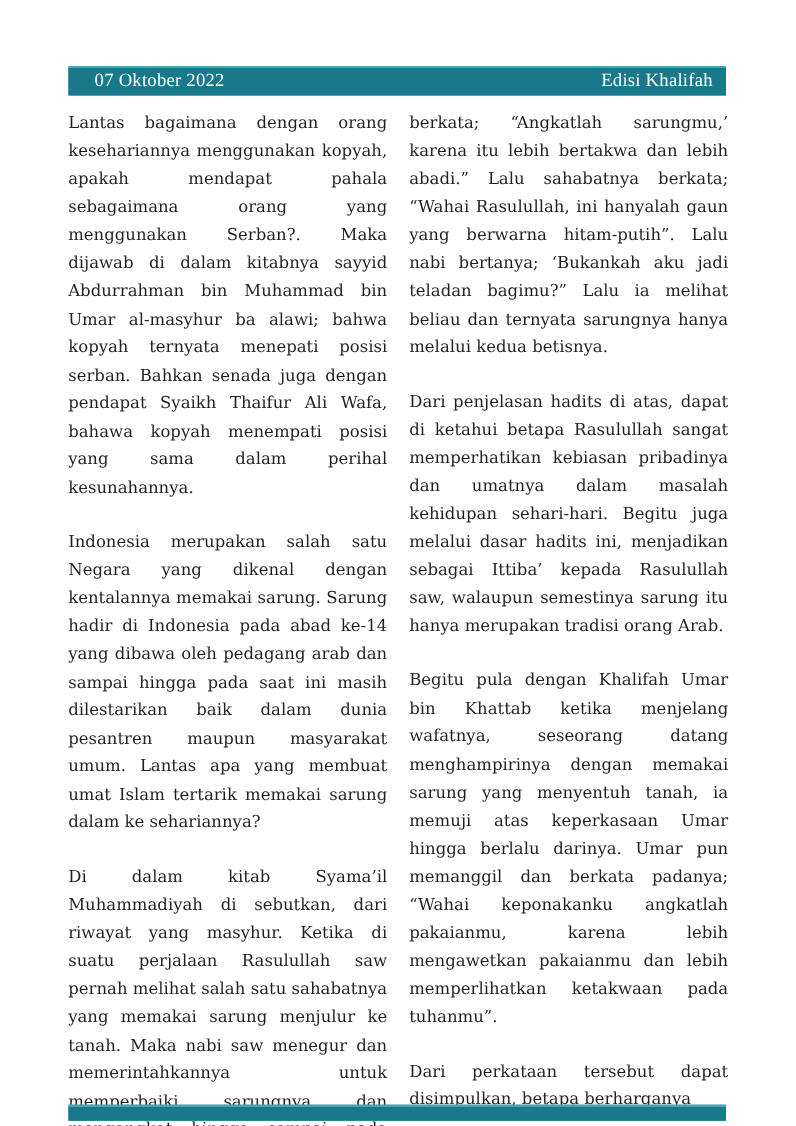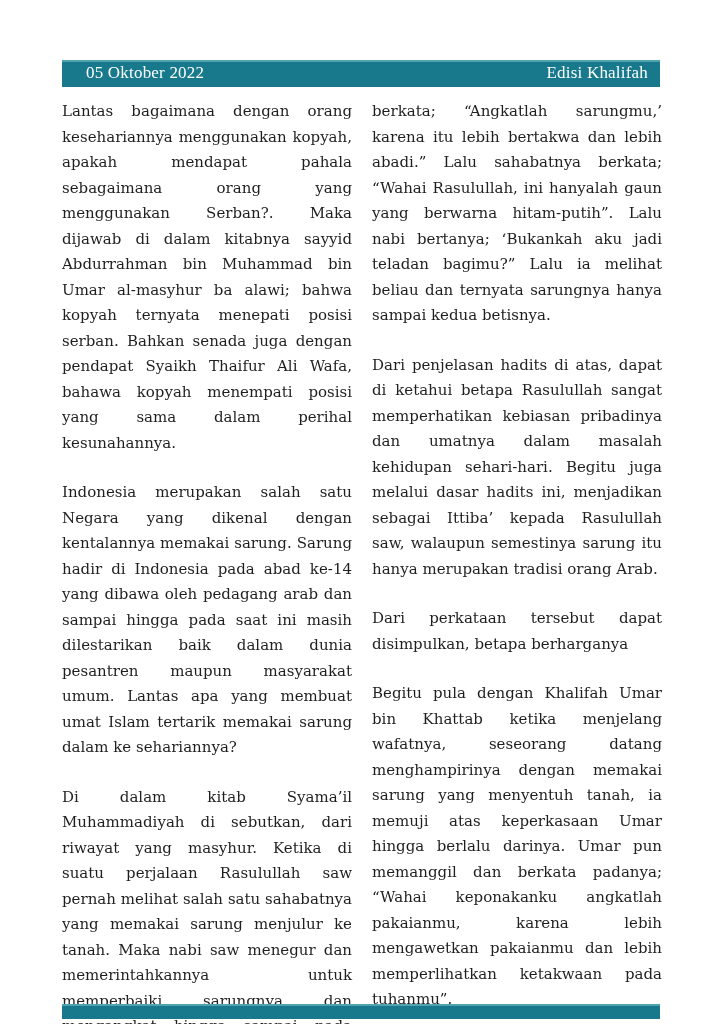--- a/index.html
+++ b/index.html
@@ -59,33 +59,33 @@
   .column p:last-child {
     margin-bottom: 0;
   }
 </style>
 </head>
 <body>
 
 <div class="page">
 
   <div class="bar header-bar">
-    <span>05 Oktober 2022</span>
+    <span>07 Oktober 2022</span>
     <span>Edisi Khalifah</span>
   </div>
 
   <div class="content">
     <div class="column">
       <p>Lantas bagaimana dengan orang kesehariannya menggunakan kopyah, apakah mendapat pahala sebagaimana orang yang menggunakan Serban?. Maka dijawab di dalam kitabnya sayyid Abdurrahman bin Muhammad bin Umar al-masyhur ba alawi; bahwa kopyah ternyata menepati posisi serban. Bahkan senada juga dengan pendapat Syaikh Thaifur Ali Wafa, bahawa kopyah menempati posisi yang sama dalam perihal kesunahannya.</p>
       <p>Indonesia merupakan salah satu Negara yang dikenal dengan kentalannya memakai sarung. Sarung hadir di Indonesia pada abad ke-14 yang dibawa oleh pedagang arab dan sampai hingga pada saat ini masih dilestarikan baik dalam dunia pesantren maupun masyarakat umum. Lantas apa yang membuat umat Islam tertarik memakai sarung dalam ke sehariannya?</p>
       <p>Di dalam kitab Syama’il Muhammadiyah di sebutkan, dari riwayat yang masyhur. Ketika di suatu perjalaan Rasulullah saw pernah melihat salah satu sahabatnya yang memakai sarung  menjulur ke tanah. Maka nabi saw menegur dan memerintahkannya untuk memperbaiki sarungnya dan mengangkat hingga sampai pada pertengahan betis kakinya. Nabi</p>
     </div>
     <div class="column">
-      <p>berkata; “Angkatlah sarungmu,’ karena itu lebih bertakwa dan lebih abadi.” Lalu sahabatnya berkata; “Wahai Rasulullah, ini hanyalah gaun yang berwarna hitam-putih”. Lalu nabi bertanya; ‘Bukankah aku jadi teladan bagimu?” Lalu ia melihat beliau dan ternyata sarungnya hanya sampai kedua betisnya.</p>
+      <p>berkata; “Angkatlah sarungmu,’ karena itu lebih bertakwa dan lebih abadi.” Lalu sahabatnya berkata; “Wahai Rasulullah, ini hanyalah gaun yang berwarna hitam-putih”. Lalu nabi bertanya; ‘Bukankah aku jadi teladan bagimu?” Lalu ia melihat beliau dan ternyata sarungnya hanya melalui kedua betisnya.</p>
       <p>Dari penjelasan hadits di atas, dapat di ketahui betapa Rasulullah sangat memperhatikan kebiasan pribadinya dan umatnya dalam masalah kehidupan sehari-hari. Begitu juga melalui dasar hadits ini, menjadikan sebagai Ittiba’ kepada Rasulullah saw, walaupun semestinya sarung itu hanya merupakan tradisi orang Arab.</p>
+      <p>Begitu pula dengan Khalifah Umar bin Khattab ketika menjelang wafatnya, seseorang datang menghampirinya dengan memakai sarung yang menyentuh tanah, ia memuji atas keperkasaan Umar hingga berlalu darinya. Umar pun memanggil dan berkata padanya; “Wahai keponakanku angkatlah pakaianmu, karena lebih mengawetkan pakaianmu dan lebih memperlihatkan ketakwaan pada tuhanmu”.</p>
       <p>Dari perkataan tersebut dapat disimpulkan, betapa berharganya</p>
-      <p>Begitu pula dengan Khalifah Umar bin Khattab ketika menjelang wafatnya, seseorang datang menghampirinya dengan memakai sarung yang menyentuh tanah, ia memuji atas keperkasaan Umar hingga berlalu darinya. Umar pun memanggil dan berkata padanya; “Wahai keponakanku angkatlah pakaianmu, karena lebih mengawetkan pakaianmu dan lebih memperlihatkan ketakwaan pada tuhanmu”.</p>
     </div>
   </div>
 
   <div class="bar footer-bar"></div>
 
 </div>
 
 </body></html>

